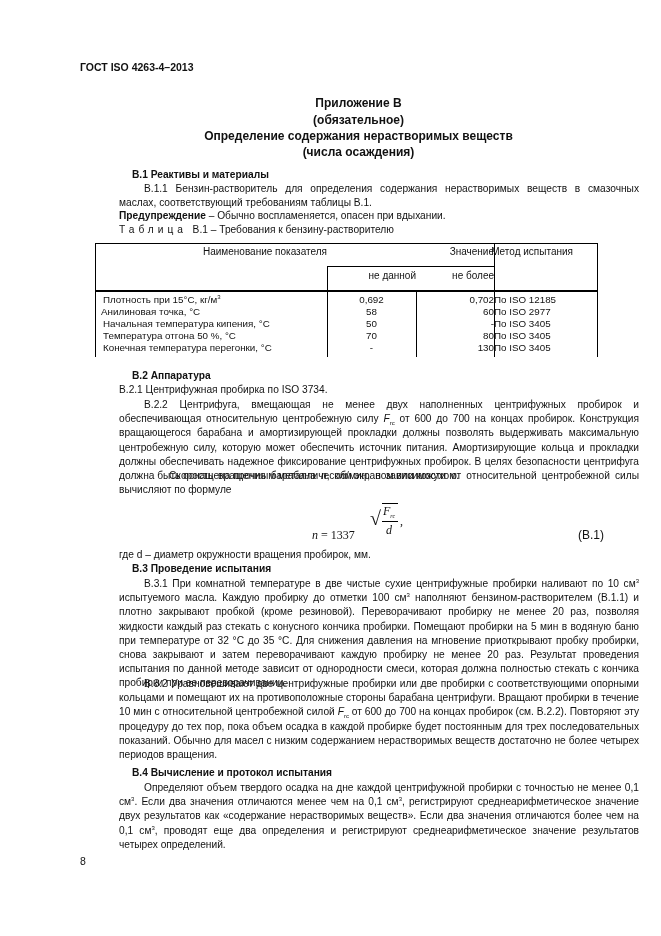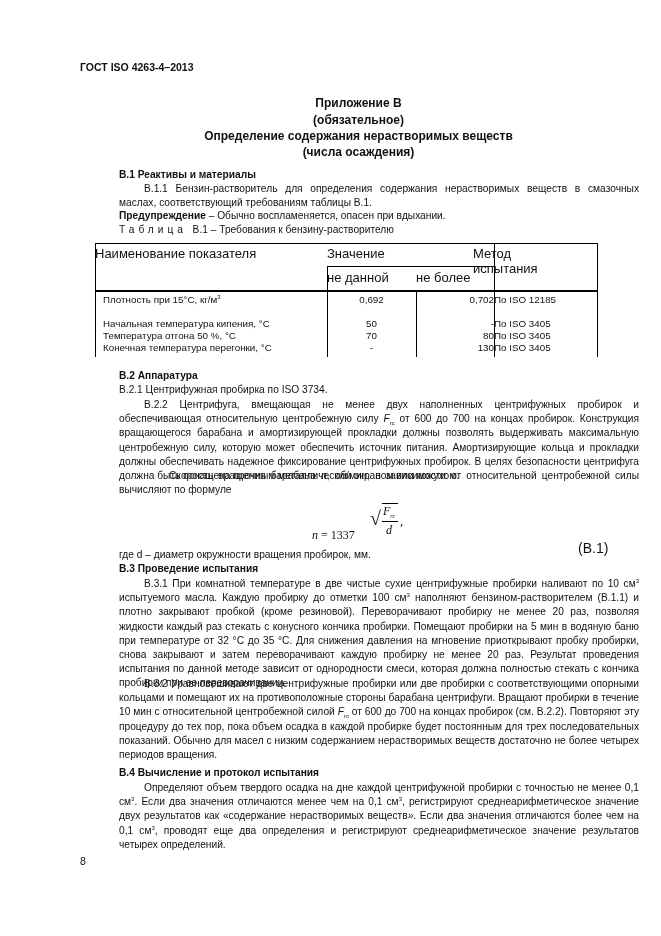--- a/index.html
+++ b/index.html
@@ -8,40 +8,40 @@
   .abs { position:absolute; }
   .hdr { left:80px; top:61px; font-weight:bold; font-size:10.5px; }
   .title { left:0; width:661px; text-align:center; font-weight:bold; font-size:12px; }
   .t1 { top:96px; margin-left:28px; }
   .t2 { top:113px; margin-left:28px; }
   .t3 { top:129px; margin-left:28px; }
   .t4 { top:145px; margin-left:28px; }
   .para { left:94px; width:520px; line-height:14.2px; text-align:justify;margin-left:25px; }
   .ind { text-indent:25px; }
   .bold { font-weight:bold;text-align:center; }
-  .h { left:119px; font-weight:bold; }
+  .h { left:132px; font-weight:bold; }
   .ln { left:119px; }
   sup { font-size:6px; vertical-align:super; line-height:0; }
   sub { font-size:6px; vertical-align:sub; line-height:0; }
   .it { font-style:italic; }
   .spaced { letter-spacing:4px; }
 
   
   .tbl { left:95px; top:243px; width:503px; height:114px; }
   .tbl .line { position:absolute; background:#000; }
-  .cell { position:absolute; text-align:left; font-size:13px; }
+  .cell { position:absolute; text-align:right; font-size:10px; }
   .row { position:absolute; left:0; width:503px; height:12px; font-size:9.8px; line-height:12px; }
   .row span { position:absolute; }
   .c0 { left:8px; }
   .c1 { left:232px; width:89px; text-align:center; }
   .c2 { left:321px; width:78px; text-align:right; }
   .c3 { left:399px; width:104px; text-align:left; }
 
   .formula { left:312px; top:502px; font-family:"Liberation Serif", serif; font-size:12px; }
-  .eqno { left:578px; top:540px; font-size:14px; }
+  .eqno { left:578px; top:528px; font-size:12px; }
   .pagenum { left:80px; top:855px; font-size:10.5px; }
 </style>
 </head>
 <body>
 
 <div class="abs hdr">ГОСТ ISO 4263-4–2013</div>
 
 <div class="abs title t1">Приложение В</div>
 <div class="abs title t2">(обязательное)</div>
 <div class="abs title t3">Определение содержания нерастворимых веществ</div>
@@ -70,20 +70,26 @@
   <div class="cell" style="left:232px;top:3px;width:167px">Значение</div>
   <div class="cell" style="left:378px;top:3px;width:100px">Метод испытания</div>
   <div class="cell" style="left:232px;top:27px;width:89px">не данной</div>
   <div class="cell" style="left:321px;top:27px;width:78px">не более</div>
 
   <div class="row" style="top:51px">
     <span class="c0"><span style="position:static">Плотность при 15°С, кг/м</span><sup style="position:static">3</sup></span>
     <span class="c1">0,692</span>
     <span class="c2">0,702</span>
     <span class="c3">По ISO 12185</span>
+  </div>
+  <div class="row" style="top:63px">
+    <span class="c0" style="left:6px">Анилиновая точка, °С</span>
+    <span class="c1">58</span>
+    <span class="c2">60</span>
+    <span class="c3">По ISO 2977</span>
   </div>
   <div class="row" style="top:75px">
     <span class="c0">Начальная температура кипения, °С</span>
     <span class="c1">50</span>
     <span class="c2">-</span>
     <span class="c3">По ISO 3405</span>
   </div>
   <div class="row" style="top:87px">
     <span class="c0">Температура отгона 50 %, °С</span>
     <span class="c1">70</span>

